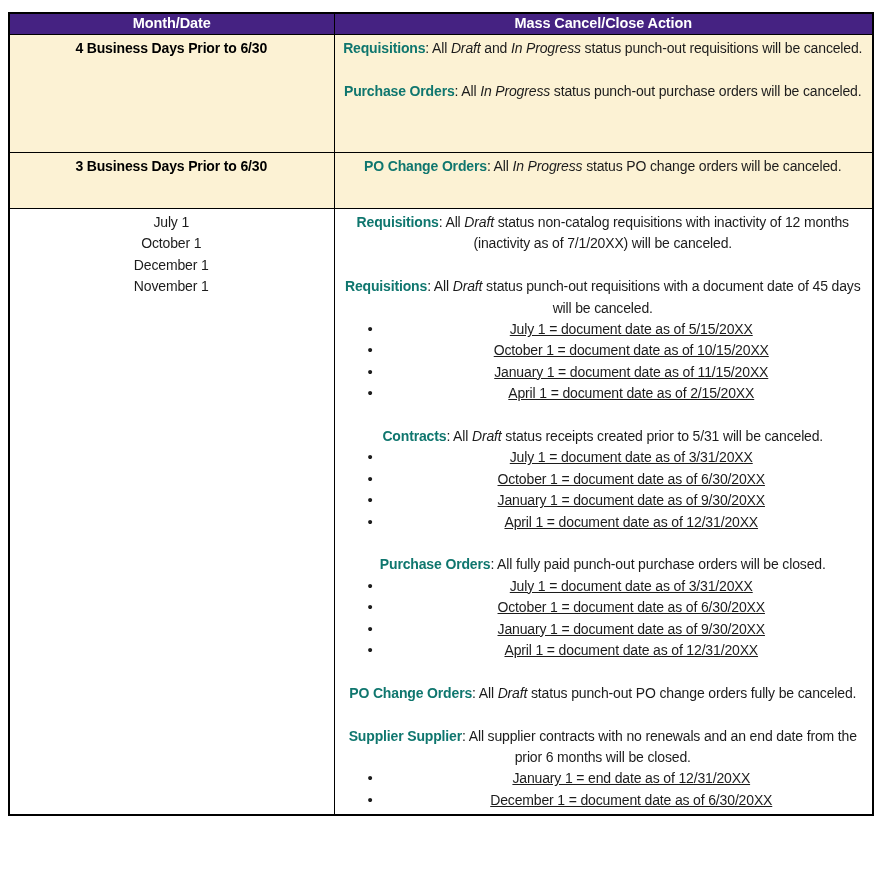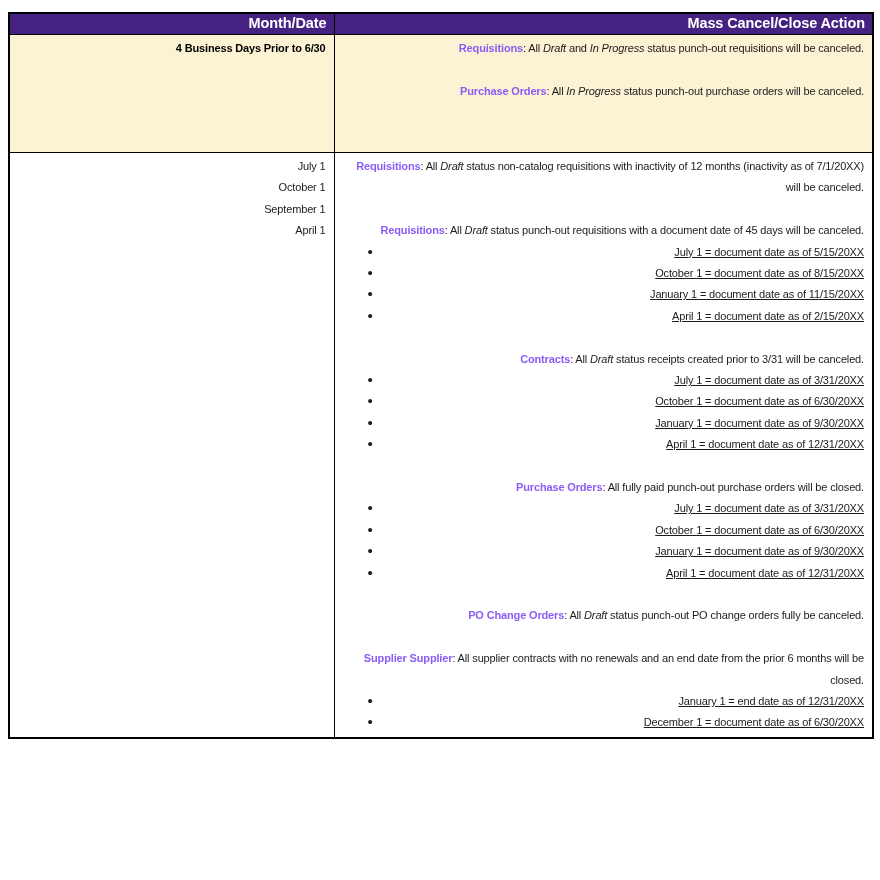--- a/index.html
+++ b/index.html
@@ -29,49 +29,49 @@
     top: 12px;
     width: 864px;
     border-collapse: collapse;
     table-layout: fixed;
     border: 2px solid var(--border);
   }
   table.mc-table th,
   table.mc-table td {
     border: 1.5px solid var(--border);
     vertical-align: top;
-    text-align: right;
+    text-align: center;
     margin-left: 20px;
   }
   th.hdr {
     background: var(--header-bg);
     color: var(--header-text);
     font-size: 14.5px;
     font-weight: 700;
     letter-spacing: -0.1px;
     padding: 1px 7px 2px 7px;
     height: 21px;
     line-height: 17px;
   }
   td {
-    font-size: 11px;
+    font-size: 14px;
     line-height: 21.4px;
     letter-spacing: -0.15px;
     color: var(--text);
     padding: 3px 8px 3px 7px;
   }
   tr.hl td { background: var(--row-highlight); }
   tr.plain td { background: var(--row-plain); }
   tr.row-1 { height: 118px; }
   tr.row-2 { height: 56px; }
   tr.row-3 { height: 556px; }
   .date-line { white-space: nowrap; }
   .date-line.b { font-weight: 700; color: #000; }
   td p { margin: 0; }
-  td p b { font-weight: 700; color: #8b5cf6; }
+  td p b { font-weight: 700; color: #0f766e; }
   td p i { }
   .spacer { height: 21.4px; }
   ul.bullets {
     margin: 0;
     padding: 0 0 0 57px;
     list-style: none;
   }
   ul.bullets li { position: relative; text-decoration: underline; }
   ul.bullets li::before {
     content: "\2022";
@@ -100,39 +100,47 @@
         <tr class="hl row-1">
           <td>
             <div class="date-line b">4 Business Days Prior to 6/30</div>
           </td>
           <td>
             <p><b>Requisitions</b><span>: All </span><i>Draft</i><span> and </span><i>In Progress</i><span> status punch-out requisitions will be canceled.</span></p>
             <div class="spacer"></div>
             <p><b>Purchase Orders</b><span>: All </span><i>In Progress</i><span> status punch-out purchase orders will be canceled.</span></p>
           </td>
         </tr>
+        <tr class="hl row-2">
+          <td>
+            <div class="date-line b">3 Business Days Prior to 6/30</div>
+          </td>
+          <td>
+            <p><b>PO Change Orders</b><span>: All </span><i>In Progress</i><span> status PO change orders will be canceled.</span></p>
+          </td>
+        </tr>
         <tr class="plain row-3">
           <td>
             <div class="date-line">July 1</div>
             <div class="date-line">October 1</div>
-            <div class="date-line">September 1</div>
-            <div class="date-line">April 1</div>
+            <div class="date-line">December 1</div>
+            <div class="date-line">November 1</div>
           </td>
           <td>
             <p><b>Requisitions</b><span>: All </span><i>Draft</i><span> status non-catalog requisitions with inactivity of 12 months (inactivity as of 7/1/20XX) will be canceled.</span></p>
             <div class="spacer"></div>
             <p><b>Requisitions</b><span>: All </span><i>Draft</i><span> status punch-out requisitions with a document date of 45 days will be canceled.</span></p>
             <ul class="bullets">
               <li>July 1 = document date as of 5/15/20XX</li>
-              <li>October 1 = document date as of 8/15/20XX</li>
+              <li>October 1 = document date as of 10/15/20XX</li>
               <li>January 1 = document date as of 11/15/20XX</li>
               <li>April 1 = document date as of 2/15/20XX</li>
             </ul>
             <div class="spacer"></div>
-            <p><b>Contracts</b><span>: All </span><i>Draft</i><span> status receipts created prior to 3/31 will be canceled.</span></p>
+            <p><b>Contracts</b><span>: All </span><i>Draft</i><span> status receipts created prior to 5/31 will be canceled.</span></p>
             <ul class="bullets">
               <li>July 1 = document date as of 3/31/20XX</li>
               <li>October 1 = document date as of 6/30/20XX</li>
               <li>January 1 = document date as of 9/30/20XX</li>
               <li>April 1 = document date as of 12/31/20XX</li>
             </ul>
             <div class="spacer"></div>
             <p><b>Purchase Orders</b><span>: All fully paid punch-out purchase orders will be closed.</span></p>
             <ul class="bullets">
               <li>July 1 = document date as of 3/31/20XX</li>

